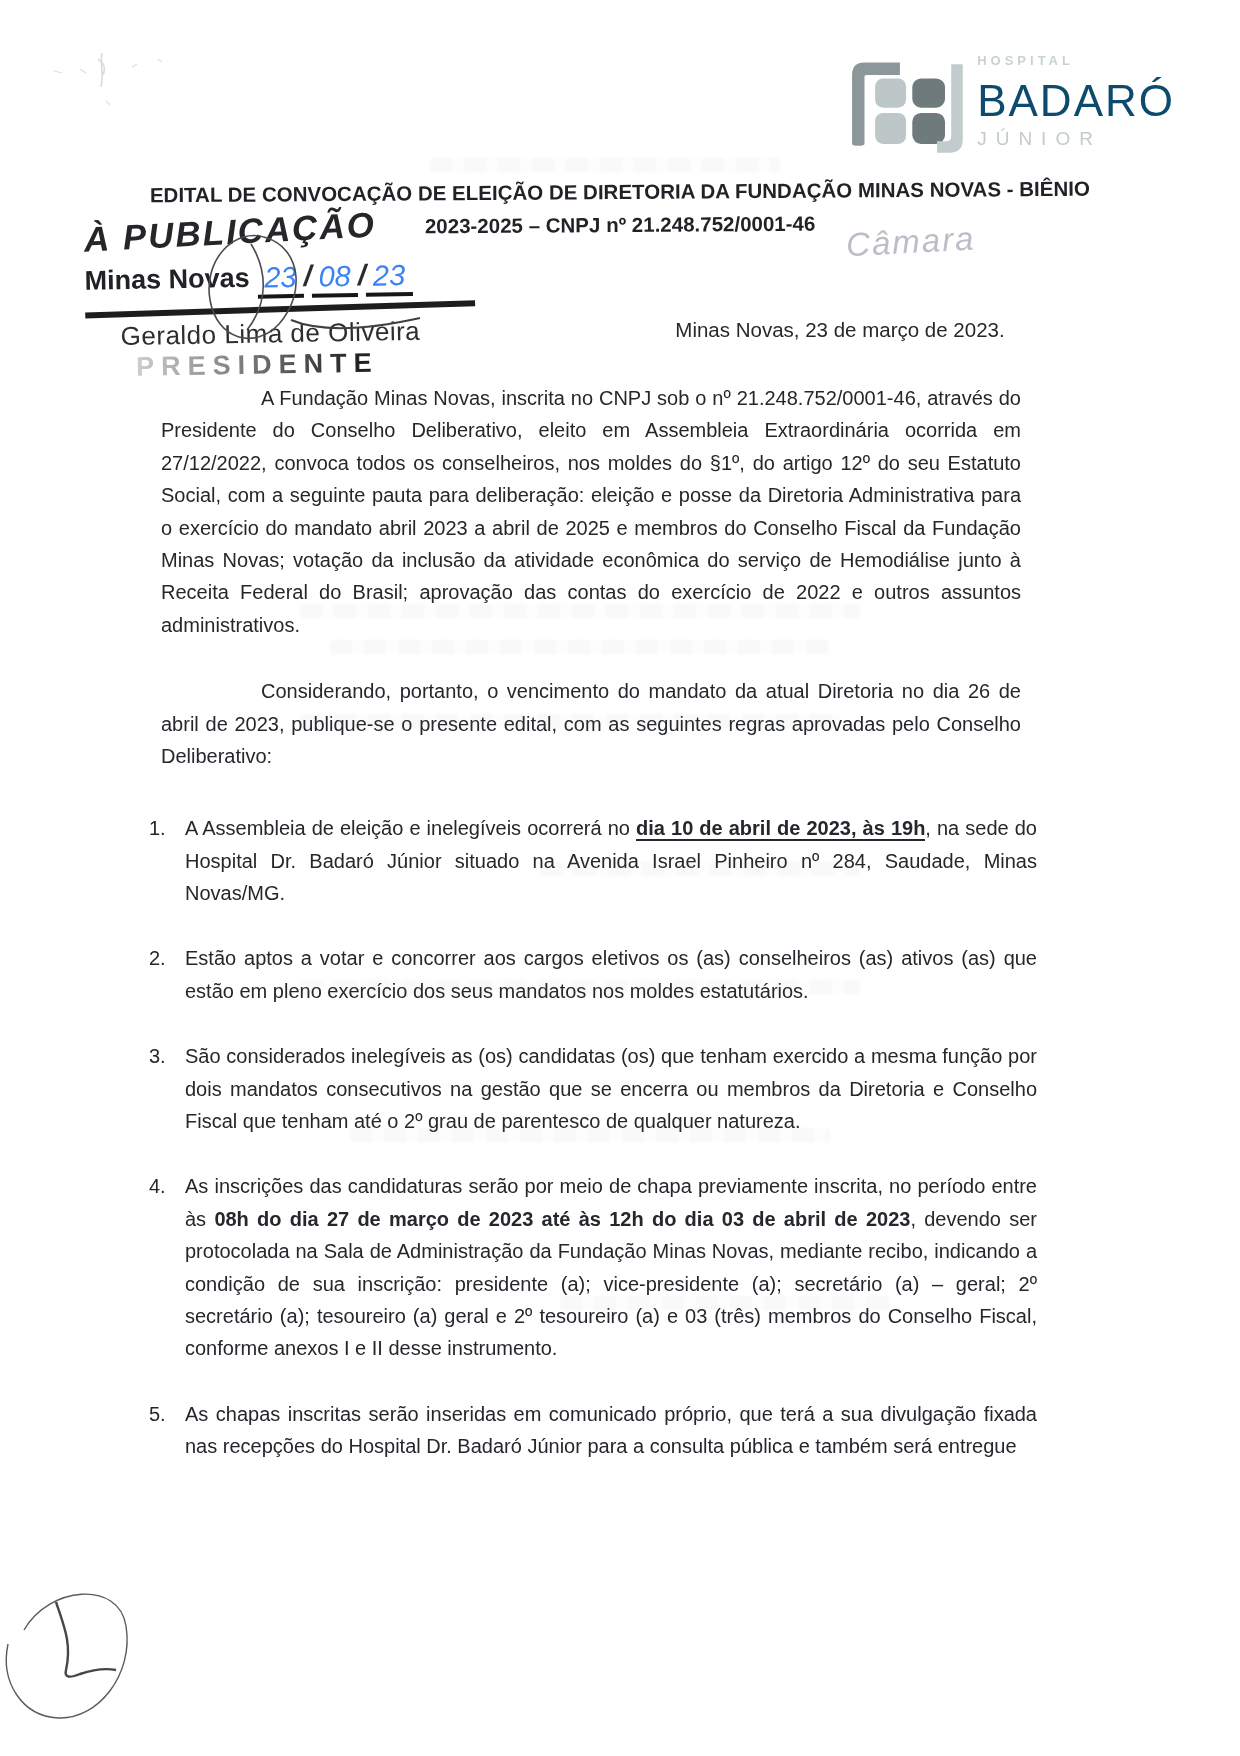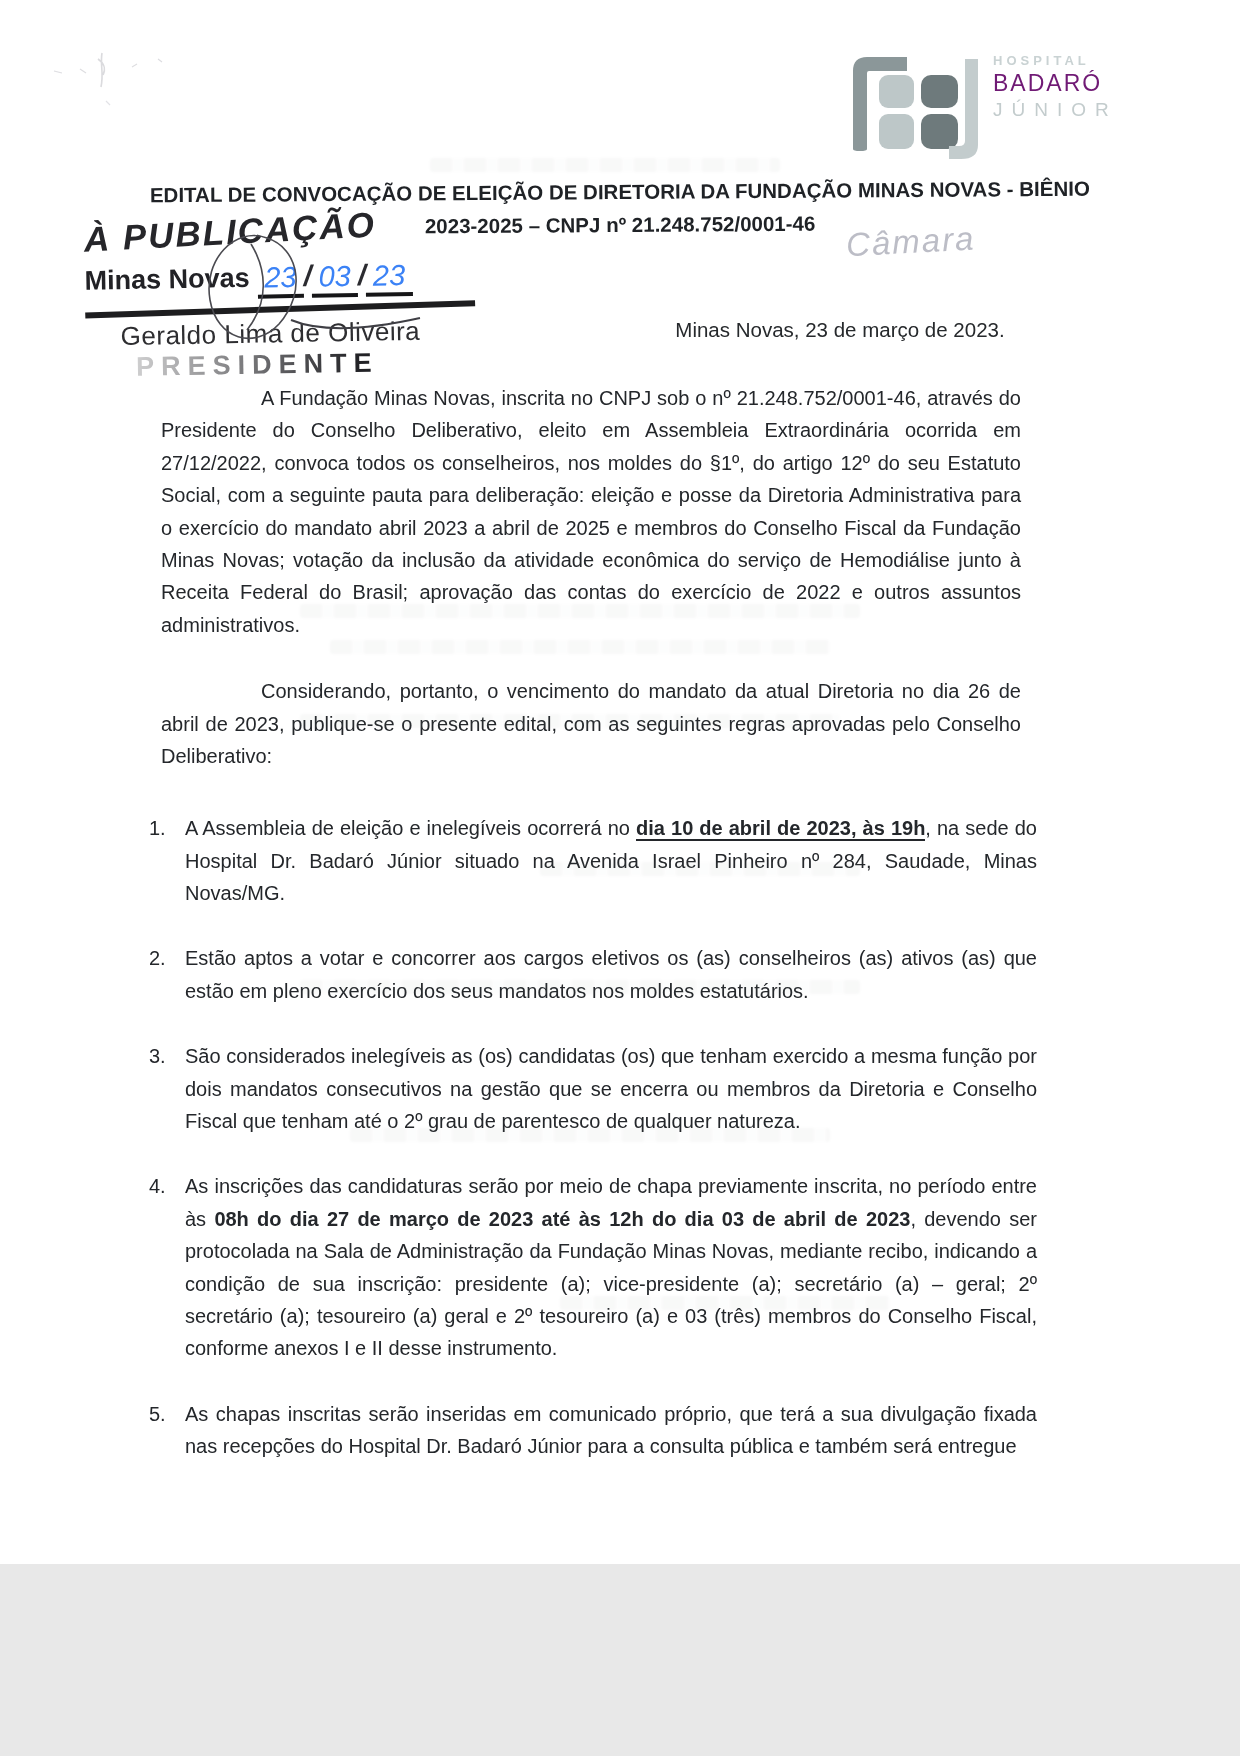--- a/index.html
+++ b/index.html
@@ -1,29 +1,29 @@
 <!DOCTYPE html>
 <html><head>
 <meta charset="utf-8">
 <style>
   html,body{margin:0;padding:0;background:#e8e8e8;}
   .page{
     position:relative;
-    width:1240px;height:1564px;
+    width:1240px;height:1756px;
     background:#ffffff;
     font-family:"Liberation Sans", sans-serif;
     color:#26292c;
     overflow:hidden;
     margin:0 auto;
   }
   
   .logo{position:absolute;left:845px;top:45px;width:330px;height:115px;display:flex;align-items:flex-start;}
   .logo-text{margin-left:10px;margin-top:8px;}
   .logo-hospital{font-size:13px;letter-spacing:4px;color:#c9d2d3;font-weight:700;}
-  .logo-badaro{font-size:23px;letter-spacing:2px;color:#701a75;font-weight:500;margin-top:2px;}
+  .logo-badaro{font-size:44px;letter-spacing:2px;color:#0c4a6e;font-weight:500;margin-top:8px;}
   .logo-junior{font-size:19px;letter-spacing:9px;color:#c3cccd;font-weight:400;margin-top:2px;}
   
   .title{
     position:absolute;left:120px;top:176px;width:1000px;
     text-align:center;font-weight:700;font-size:20.5px;line-height:1.6;
     color:#1f2226;transform:rotate(-0.4deg);
   }
   
   .stamp{position:absolute;left:85px;top:216px;width:420px;transform:rotate(-1deg);}
   .stamp-title{font-size:35px;font-weight:800;font-style:italic;letter-spacing:2px;color:#26262a;transform:rotate(-2deg);transform-origin:left;}
@@ -93,21 +93,21 @@
 
   <div class="title">
     <div>EDITAL DE CONVOCAÇÃO DE ELEIÇÃO DE DIRETORIA DA FUNDAÇÃO MINAS NOVAS - BIÊNIO</div>
     <div>2023-2025 – CNPJ nº 21.248.752/0001-46</div>
   </div>
 
   <div class="stamp">
     <div class="stamp-title">À PUBLICAÇÃO</div>
     <div class="stamp-cityline">
       <span>Minas Novas</span>
-      <span class="stamp-date-group">23</span><span class="stamp-slash">/</span><span class="stamp-date-group">03</span><span class="stamp-slash">/</span><span class="stamp-date-group">23</span>
+      <span class="stamp-date-group">23</span><span class="stamp-slash">/</span><span class="stamp-date-group">08</span><span class="stamp-slash">/</span><span class="stamp-date-group">23</span>
     </div>
     <div class="stamp-rule"></div>
     <div class="stamp-name">Geraldo Lima de Oliveira</div>
     <div class="stamp-role">PRESIDENTE</div>
   </div>
 
   <svg class="stamp-sign" width="280" height="140" viewBox="0 0 280 140">
     <path d="M72,10 C104,20 112,64 84,96 C60,122 22,112 15,72 C8,32 40,-2 72,10 Z" fill="none" stroke="#4a4a50" stroke-width="1.6"></path>
     <path d="M56,16 C72,42 74,74 52,102" fill="none" stroke="#4a4a50" stroke-width="1.6"></path>
     <path d="M96,92 C130,106 180,100 225,90" fill="none" stroke="#3f3f45" stroke-width="2"></path>

